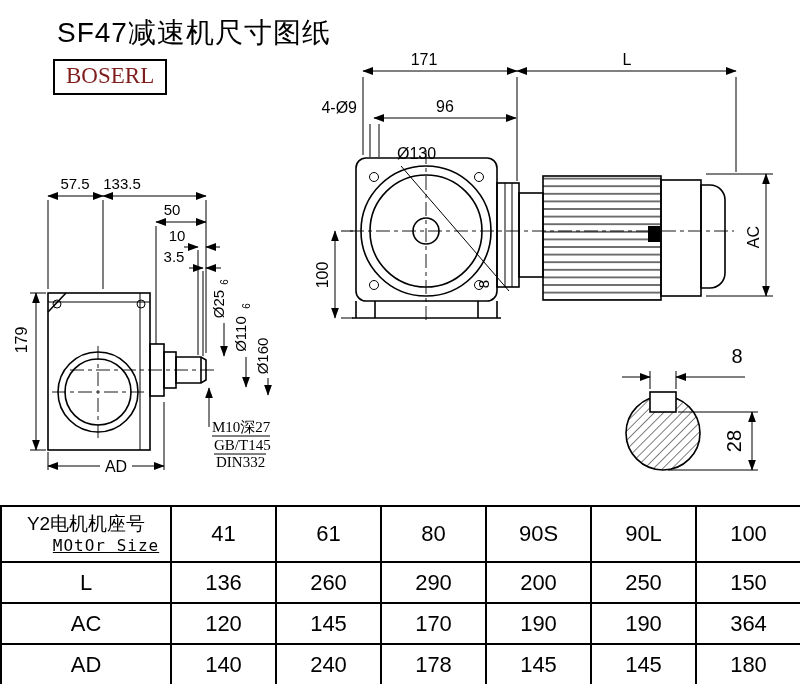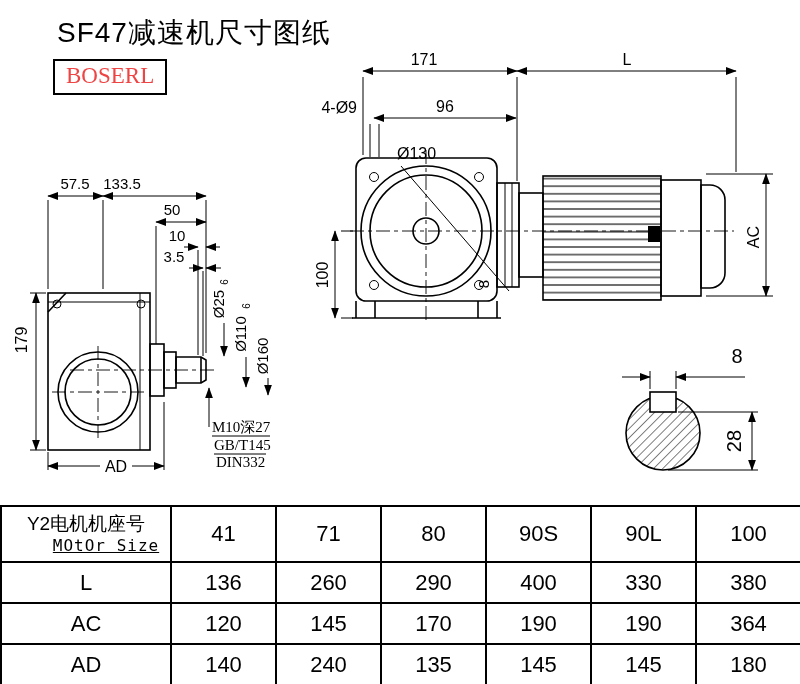--- a/index.html
+++ b/index.html
@@ -1,21 +1,21 @@
 <!DOCTYPE html>
 <html><head>
 <meta charset="utf-8">
 <style>
   * { margin:0; padding:0; box-sizing:border-box; }
   html,body { width:800px; height:684px; background:#fff; overflow:hidden;
               font-family:"Liberation Sans", sans-serif; color:#000; position:relative; }
   .title { position:absolute; left:57px; top:14px; font-size:28px; font-weight:normal; letter-spacing:1px; }
   .brand-box { position:absolute; left:53px; top:59px; border:2px solid #000;
                padding:2px 11px 4px; font-family:"Liberation Serif", serif;
-               font-size:23px; color:#ef4444; }
+               font-size:23px; color:#7f1d1d; }
   svg.draw { position:absolute; left:0; top:0; }
   svg text { font-family:"Liberation Sans", sans-serif; fill:#000; font-size:16px; }
   svg text.sm { font-size:15px; }
   svg text.xs { font-size:10px; }
   svg text.big { font-size:20px; }
   svg text.note { font-family:"Liberation Serif", serif; font-size:15px; }
   .o  { fill:none; stroke:#000; stroke-width:1.6; }
   .t  { fill:none; stroke:#000; stroke-width:1; }
   .cl { fill:none; stroke:#000; stroke-width:0.9; stroke-dasharray:14 4 4 4; }
   table.dim-table { position:absolute; left:0; top:505px; width:800px; height:179px;
@@ -199,47 +199,47 @@
       <col style="width:105px">
       <col style="width:105px">
   </colgroup>
   <tbody>
     <tr class="r-head">
       <td>
         <div class="hdr-cn">Y2电机机座号</div>
         <div class="hdr-en">MOtOr Size</div>
       </td>
       <td>41</td>
-      <td>71</td>
+      <td>61</td>
       <td>80</td>
       <td>90S</td>
       <td>90L</td>
       <td>100</td>
     </tr>
     <tr class="r-val">
       <td>L</td>
       <td>136</td>
       <td>260</td>
       <td>290</td>
-      <td>400</td>
-      <td>330</td>
-      <td>380</td>
+      <td>200</td>
+      <td>250</td>
+      <td>150</td>
     </tr>
     <tr class="r-val">
       <td>AC</td>
       <td>120</td>
       <td>145</td>
       <td>170</td>
       <td>190</td>
       <td>190</td>
       <td>364</td>
     </tr>
     <tr class="r-val">
       <td>AD</td>
       <td>140</td>
       <td>240</td>
-      <td>135</td>
+      <td>178</td>
       <td>145</td>
       <td>145</td>
       <td>180</td>
     </tr>
   </tbody>
 </table>
 
 </body></html>

